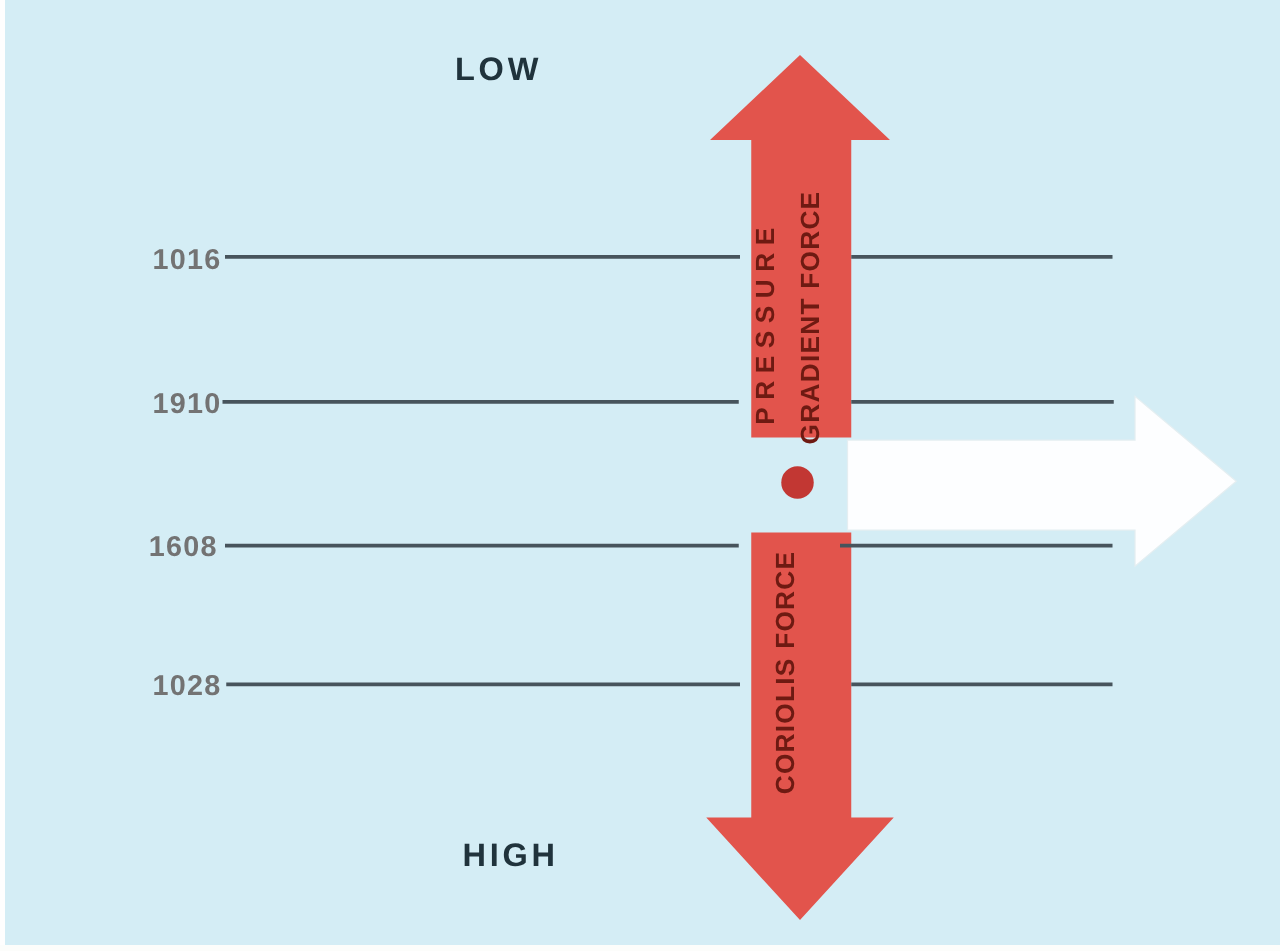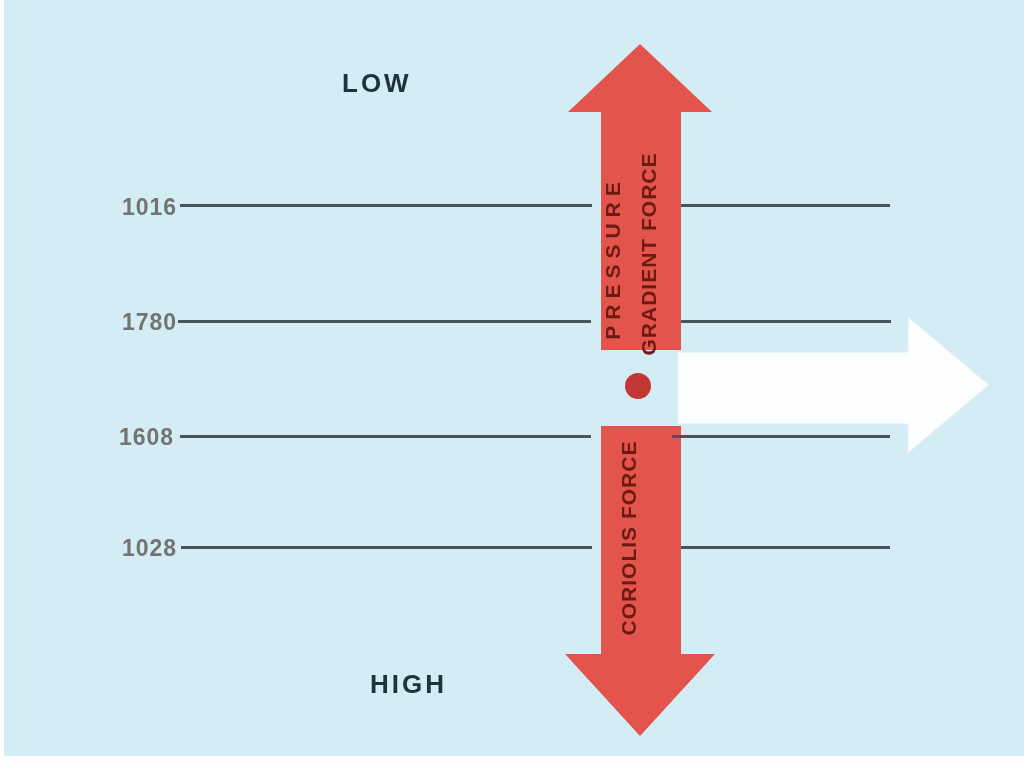--- a/index.html
+++ b/index.html
@@ -44,33 +44,33 @@
     <polygon points="640,44 712,112 681,112 681,350 601,350 601,112 568,112" fill="#e2544c"></polygon>
     <polygon points="601,426 681,426 681,654 715,654 640,736 565,654 601,654" fill="#e2544c"></polygon>
     <polygon points="678,352 908,352 908,317 989,385 908,453 908,424 678,424" stroke="#e4eef1" stroke-width="1" fill="#fdfeff"></polygon>
     <circle cx="638" cy="386" r="13" fill="#c23733"></circle>
   </svg>
 
   <div class="isobar-label" style="left:122px; top:194px;">1016</div>
   <div class="iso-line" style="left:180px; top:204px; width:412px;"></div>
   <div class="iso-line" style="left:681px; top:204px; width:209px;"></div>
 
-  <div class="isobar-label" style="left:122px; top:309px;">1780</div>
+  <div class="isobar-label" style="left:122px; top:309px;">1910</div>
   <div class="iso-line" style="left:178px; top:320px; width:413px;"></div>
   <div class="iso-line" style="left:681px; top:320px; width:210px;"></div>
 
   <div class="isobar-label" style="left:119px; top:424px;">1608</div>
   <div class="iso-line" style="left:180px; top:435px; width:411px;"></div>
   <div class="iso-line" style="left:672px; top:435px; width:218px;"></div>
 
   <div class="isobar-label" style="left:122px; top:535px;">1028</div>
   <div class="iso-line" style="left:181px; top:546px; width:411px;"></div>
   <div class="iso-line" style="left:681px; top:546px; width:209px;"></div>
 
-  <div class="pole-label" style="left:342px; top:40px;margin-top:28px;">LOW</div>
+  <div class="pole-label" style="left:364px; top:40px;">LOW</div>
   <div class="pole-label" style="left:355px; top:669px;margin-left:15px;">HIGH</div>
 
   <div class="vlabel wide" style="left:503px; top:246px; width:220px;">PRESSURE</div>
   <div class="vlabel" style="left:529px; top:242px; width:240px;">GRADIENT FORCE</div>
   <div class="vlabel" style="left:509px; top:526px; width:240px;">CORIOLIS FORCE</div>
 
 
   <div class="edge-left"></div>
   <div class="edge-bottom"></div>
 </div>

